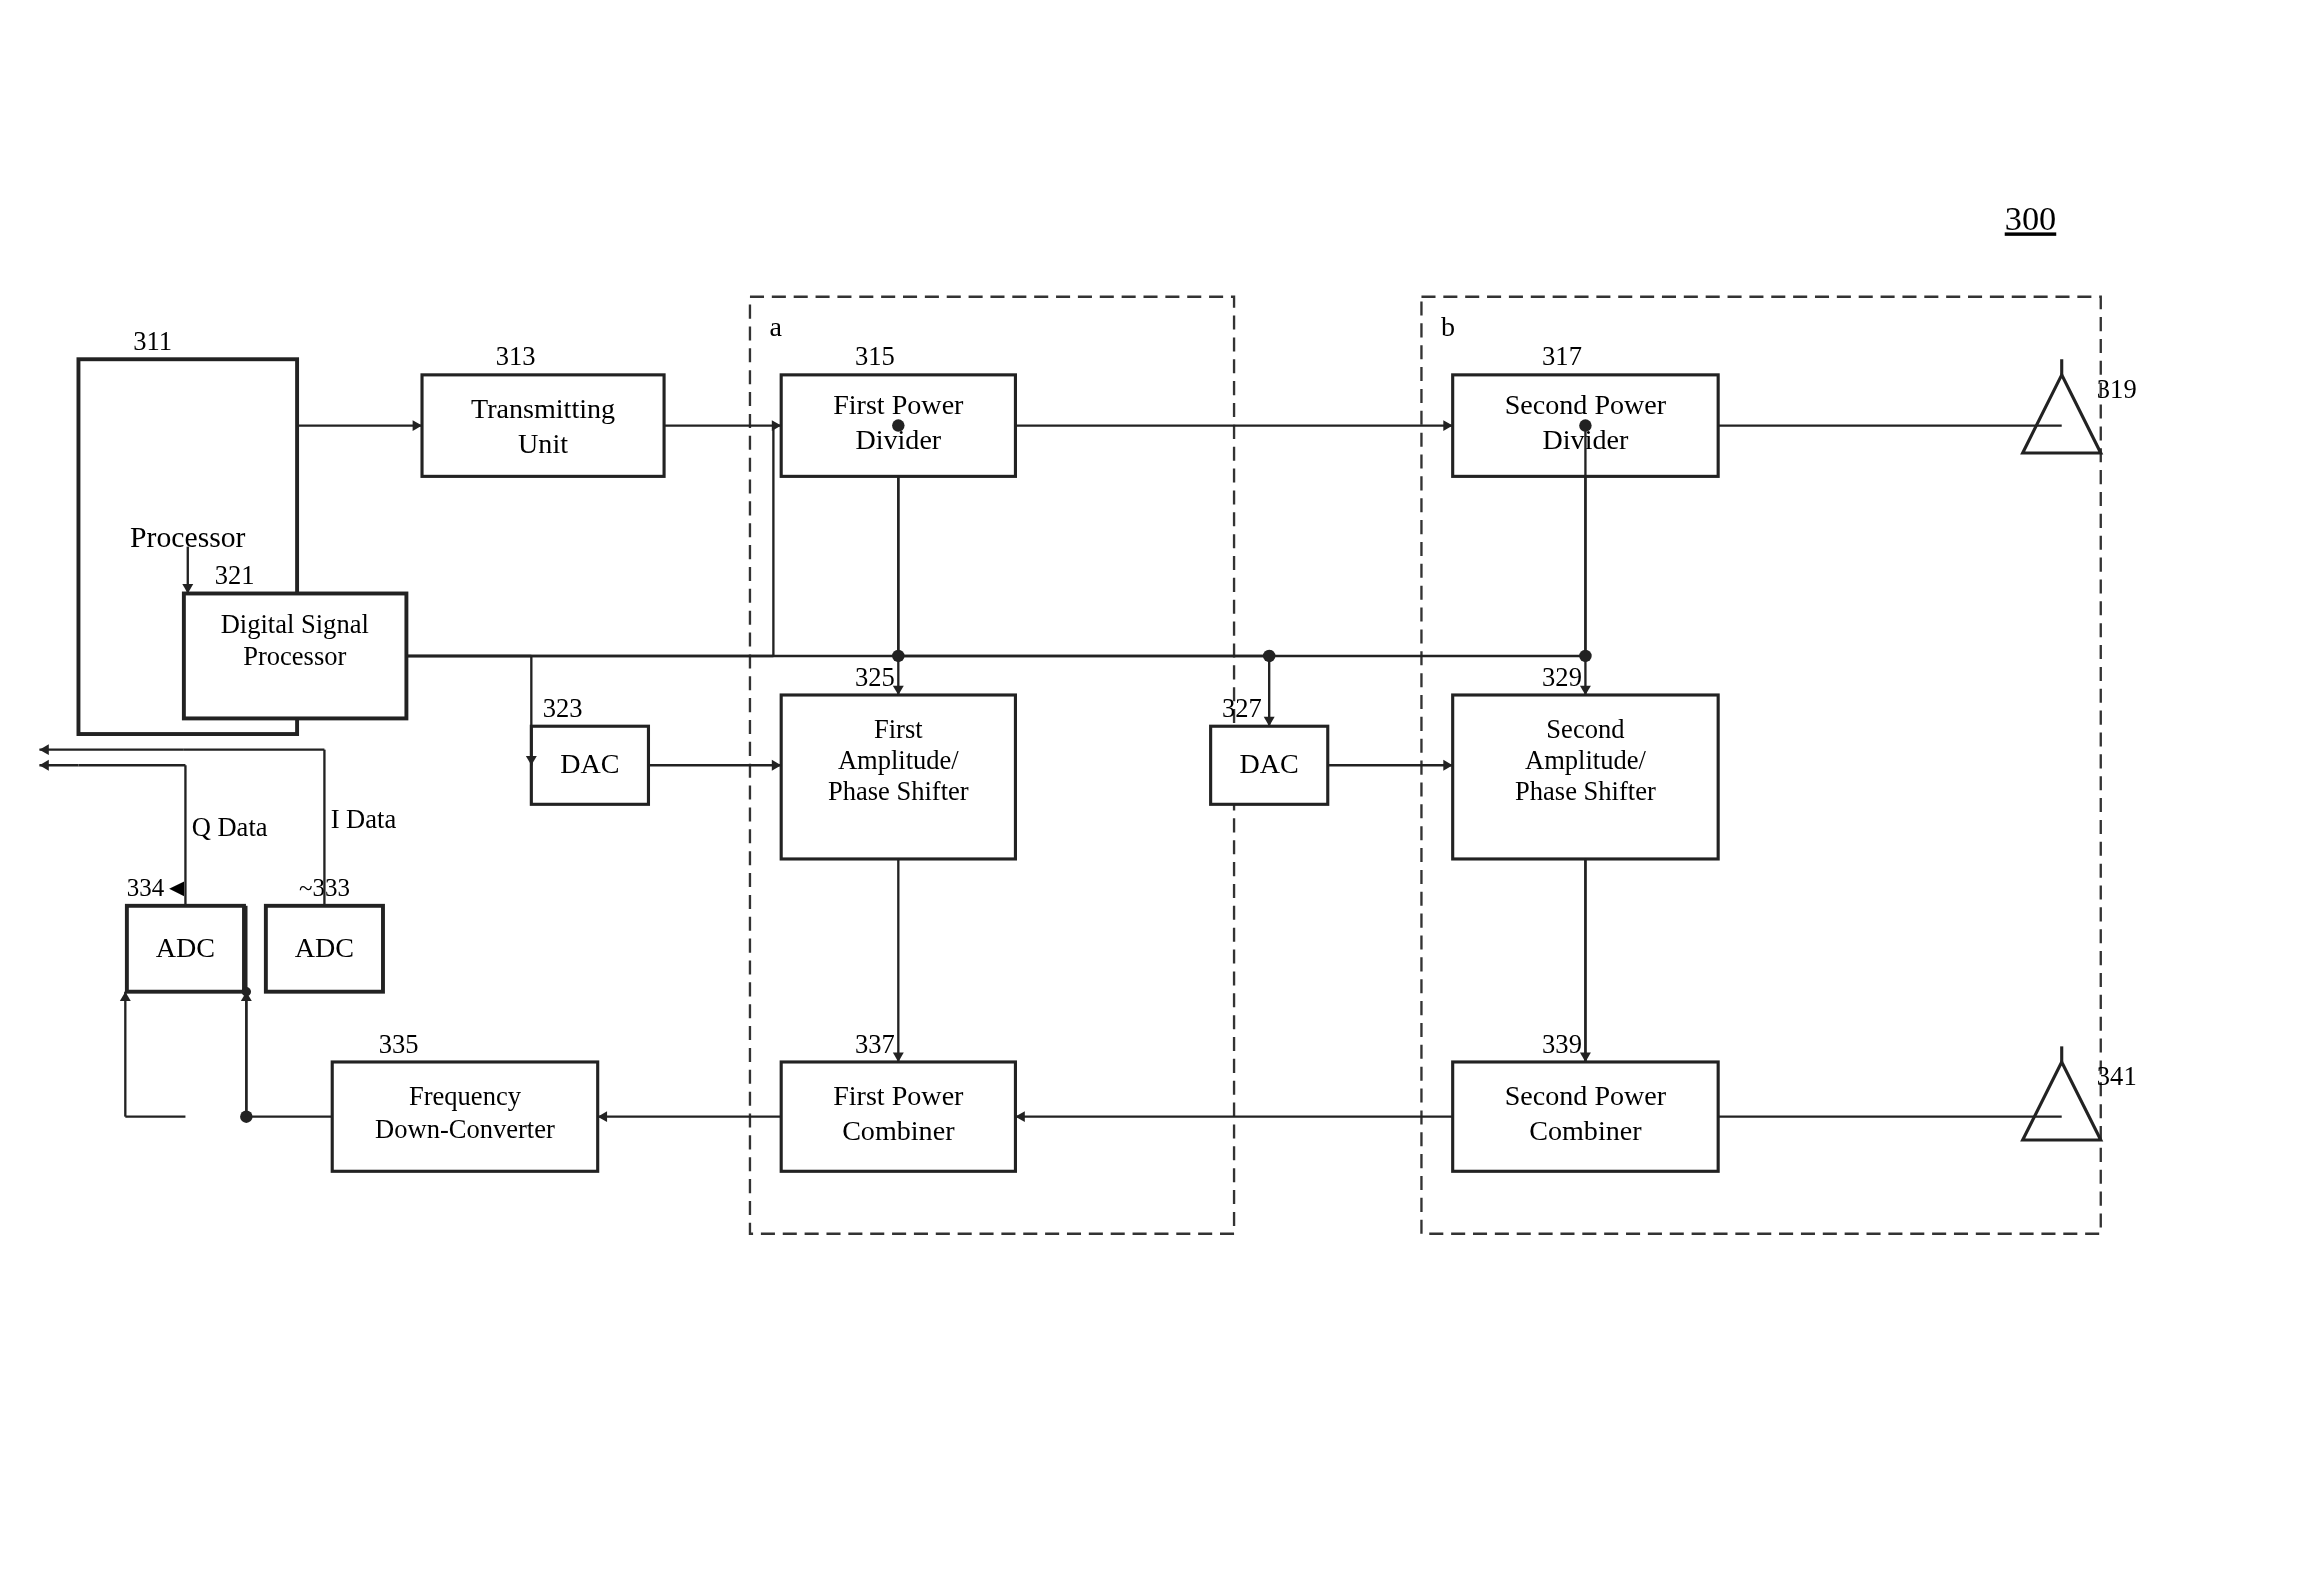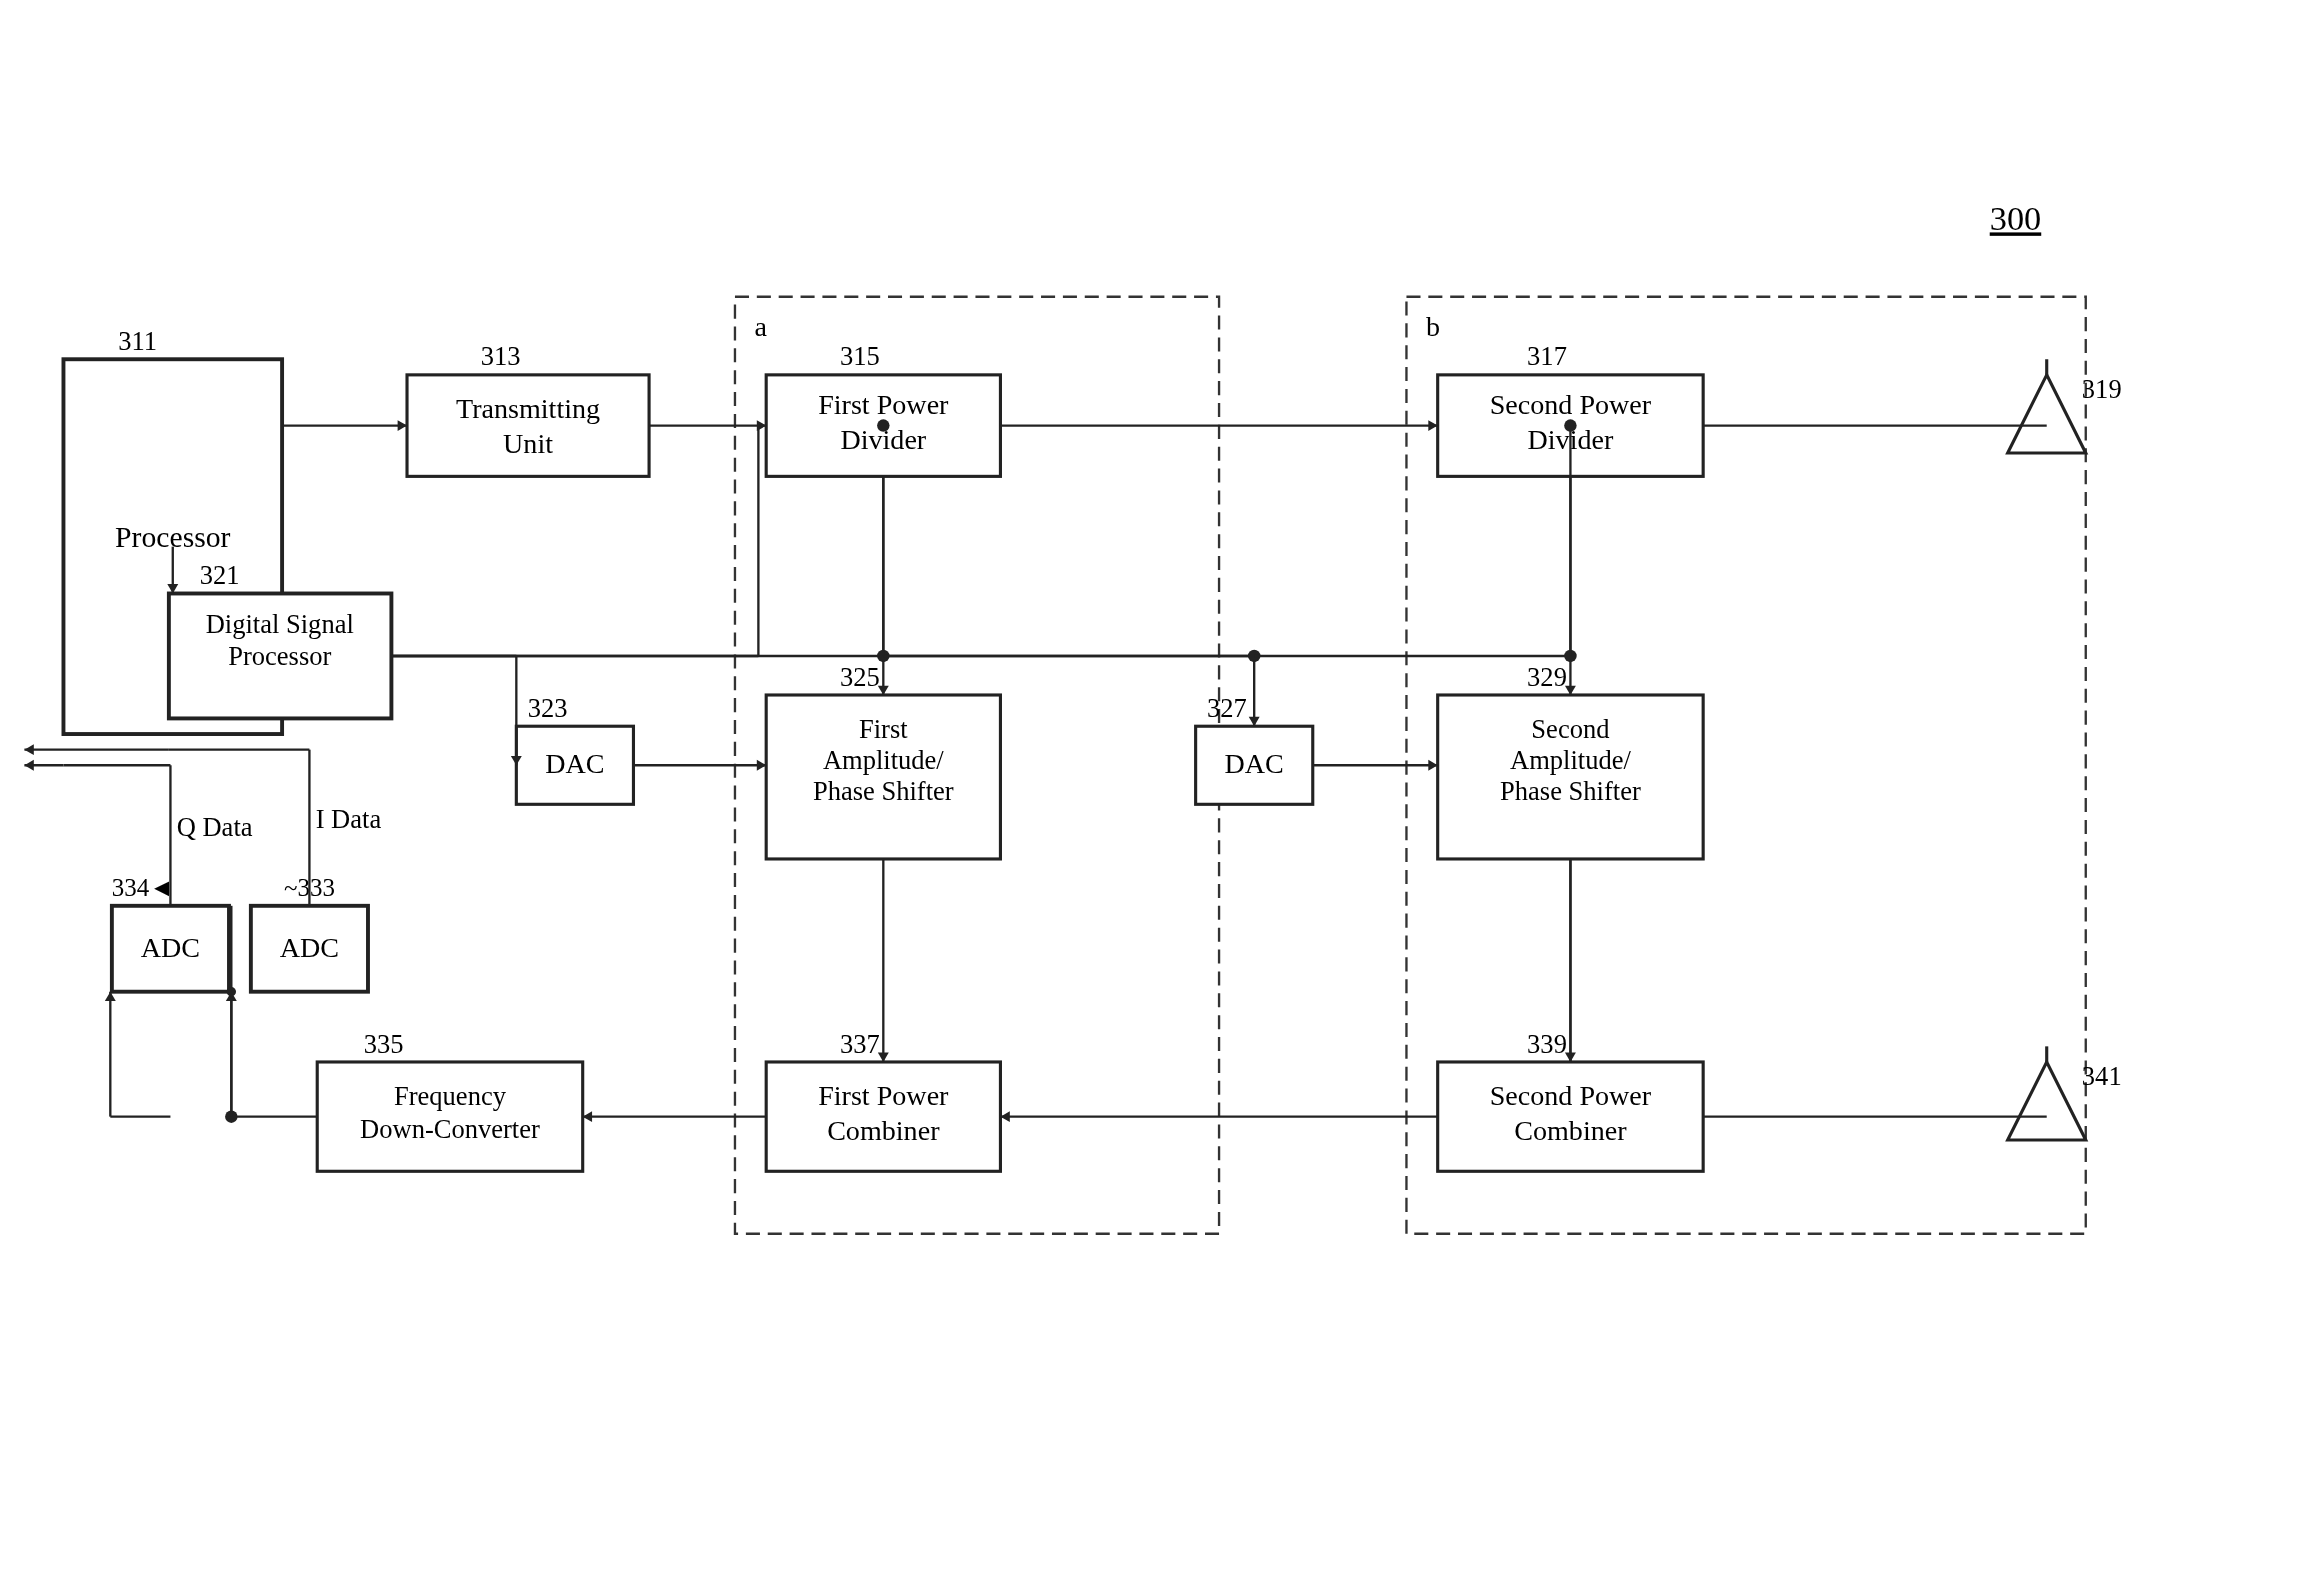--- a/index.html
+++ b/index.html
@@ -7,21 +7,21 @@
       background: #fff;
       font-family: 'Times New Roman', Times, serif;
       width: 2319px;
       height: 1593px;
       position: relative;
       overflow: hidden;
     }
 
     .diagram-container {
       position: absolute;
-      top: 0; left: 1px;
+      top: 0; left: 16px;
       width: 2041px;
       height: 1593px;
       text-align: center;
     }
 
     svg {
       position: absolute;
       top: 0; left: 0;
       width: 2319px;
       height: 1593px;

